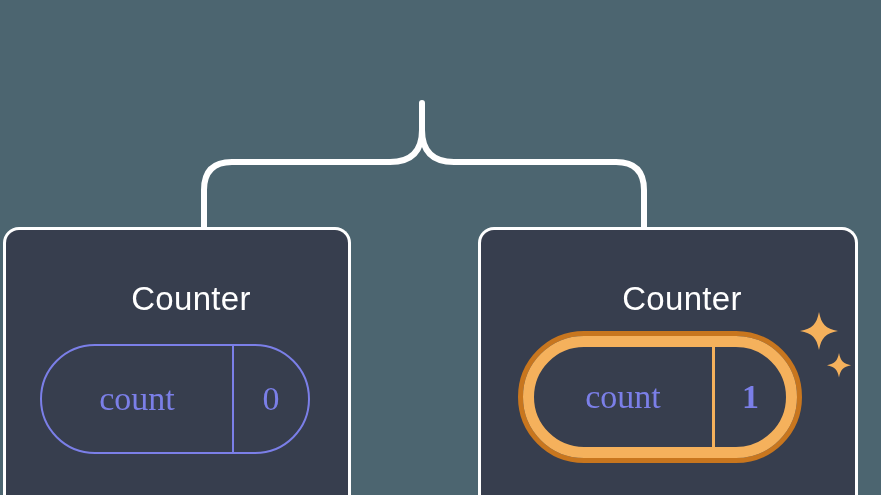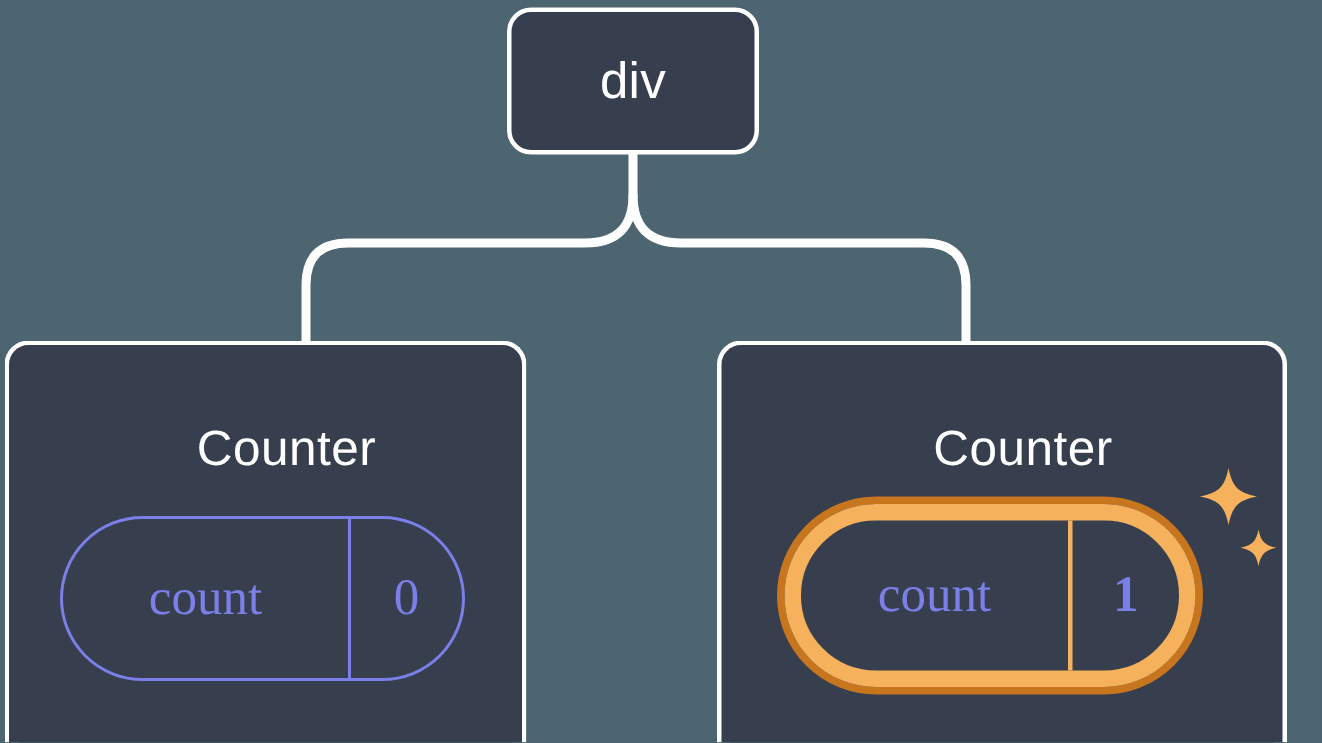--- a/index.html
+++ b/index.html
@@ -86,23 +86,20 @@
 </head>
 <body>
 
 <div id="stage">
 
   <svg class="edges" viewBox="0 0 881 495" width="881" height="495" fill="none">
     <path d="M422 103 L422 130 Q422 162 454 162 L616 162 Q644 162 644 190 L644 227" stroke="#ffffff" stroke-width="6" stroke-linecap="round"></path>
     <path d="M422 130 Q422 162 390 162 L232 162 Q204 162 204 190 L204 227" stroke="#ffffff" stroke-width="6" stroke-linecap="round"></path>
   </svg>
 
-  <div class="node" id="node-div">
-    <span class="node-title">div</span>
-  </div>
 
   <div class="node" id="node-counter-left">
     <div class="counter-title">Counter</div>
   </div>
 
   <div class="pill-wrap" id="pill-left">
     <div class="pill">
       <div class="cell cell-key">count</div>
       <div class="cell cell-val">0</div>
     </div>

